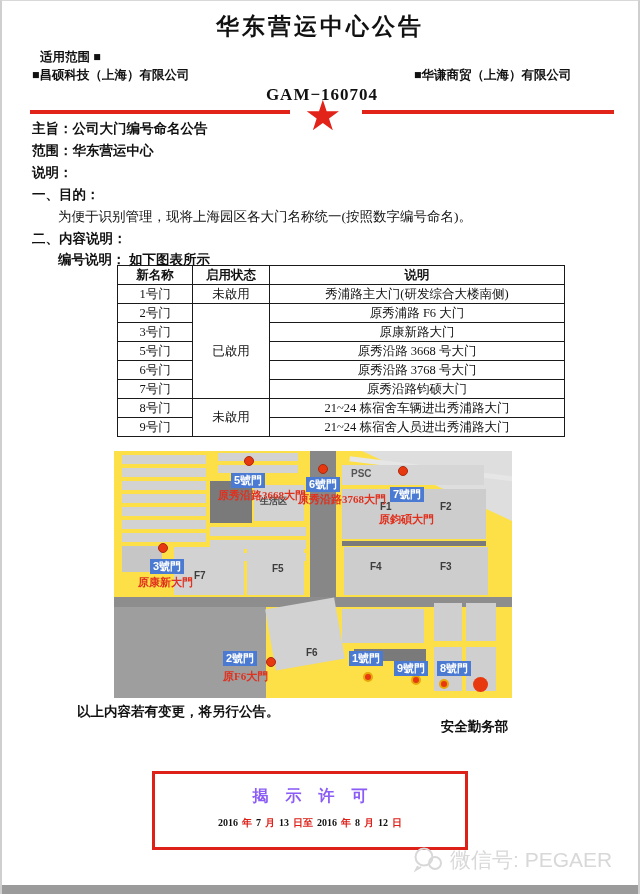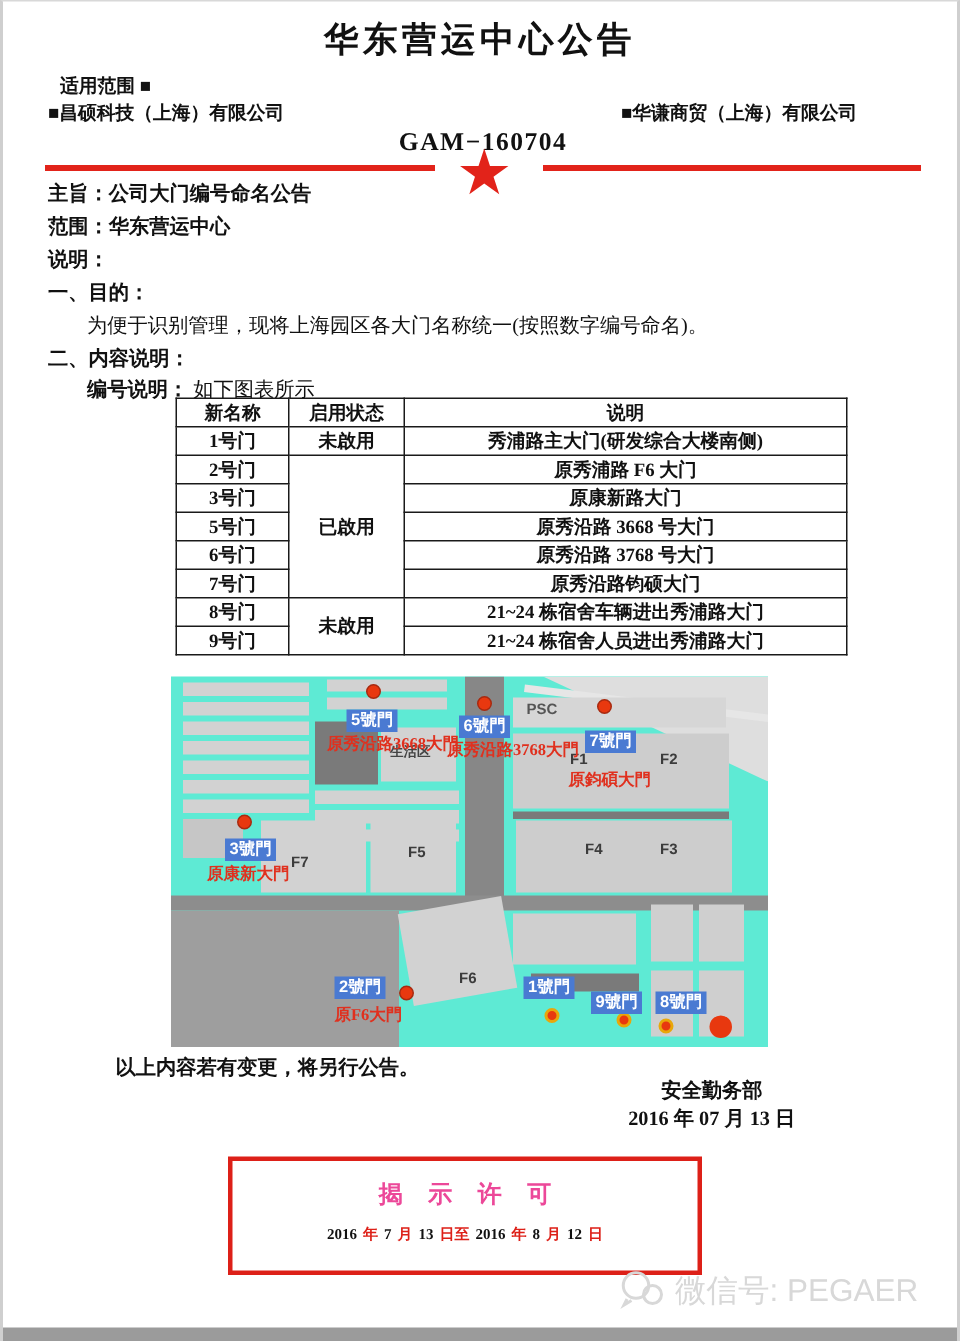--- a/index.html
+++ b/index.html
@@ -14,41 +14,41 @@
   .plain{font-weight:normal;}
   
   .doc-title{top:10px;left:0;right:0;text-align:center;font-size:23px;font-weight:bold;letter-spacing:3px;}
   .scope-line{top:48px;left:38px;font-size:12.5px;font-weight:bold;}
   .company{top:66px;font-size:12.5px;font-weight:bold;white-space:nowrap;}
   .gam{top:84px;left:225px;width:190px;text-align:center;font-size:17px;font-weight:bold;letter-spacing:1px;}
   .redseg{top:109px;height:4px;background:#e2231a;}
   .star{top:94px;left:302px;font-size:42px;line-height:42px;color:#e2231a;}
   
   .gate-table{border-collapse:collapse;table-layout:fixed;font-size:12.5px;}
-  .gate-table td,.gate-table th{border:1.6px solid #1a1a1a;text-align:center;vertical-align:middle;height:18px;padding:0 2px;font-weight:bold;}
+  .gate-table td,.gate-table th{border:1.6px solid #1a1a1a;text-align:center;vertical-align:middle;height:18px;padding:0 2px;font-weight:normal;}
   .gate-table th{font-weight:bold;}
   
-  #map{top:450px;left:112px;width:398px;height:247px;background:#5eead4;overflow:hidden;}
+  #map{top:450px;left:112px;width:398px;height:247px;background:#fde047;overflow:hidden;}
   .b{position:absolute;background:#d2d2d2;}
   .bdark{position:absolute;background:#7a7a7a;}
   .road{position:absolute;background:#878787;}
   .blabel{position:absolute;color:#3c3c3c;font-size:10px;font-weight:bold;font-family:"Liberation Sans",sans-serif;white-space:nowrap;}
   .gate{position:absolute;background:#4a7ad2;color:#fff;font-size:11px;font-weight:bold;line-height:15px;padding:0 3px;white-space:nowrap;font-family:"Liberation Sans",sans-serif;}
   .dot{position:absolute;width:10px;height:10px;border-radius:50%;background:#e8380f;border:1px solid #a82a10;box-sizing:border-box;}
   .dot.ringed{border:2px solid #e8a70a;}
   .dot.big{width:15px;height:15px;border:none;}
   .rnote{position:absolute;color:#e0301e;font-size:11px;font-weight:bold;white-space:nowrap;}
   .wedge{position:absolute;right:0;top:0;width:150px;height:70px;background:#dedede;clip-path:polygon(100% 0,0 0,100% 100%);}
   .diagroad{position:absolute;left:235px;top:16px;width:175px;height:5px;background:#e6e6e6;transform:rotate(7deg);}
   
   .foot-note{top:702px;left:75px;}
   .sign-block{top:717px;left:390px;width:165px;text-align:center;}
   .sign-date{top:736px;left:380px;width:185px;text-align:center;}
   .permit{top:770px;left:150px;width:310px;height:73px;border:3px solid #dd2018;box-sizing:content-box;}
-  .permit-title{position:absolute;top:12px;left:0;right:0;text-align:center;color:#ec4899;font-size:16px;font-weight:bold;letter-spacing:17px;padding-left:17px;}
+  .permit-title{position:absolute;top:12px;left:0;right:0;text-align:center;color:#8b5cf6;font-size:16px;font-weight:bold;letter-spacing:17px;padding-left:17px;}
   .permit-date{position:absolute;top:42px;left:0;right:0;text-align:center;font-size:10px;font-weight:bold;white-space:nowrap;}
   .permit-date span{margin:0 2px;}
   .num{color:#111;}
   .unit{color:#dd2018;}
   
   .watermark{top:845px;left:410px;display:flex;align-items:center;gap:6px;color:#d8d8d8;font-size:21px;font-family:"Liberation Sans",sans-serif;white-space:nowrap;}
   .bottom-strip{top:884px;left:0;width:640px;height:10px;background:#9b9b9b;}
 </style>
 </head>
 <body>
@@ -65,21 +65,21 @@
   <div class="abs star">★</div>
 
   <div class="abs line" style="top:119px;left:30px;">主旨：公司大门编号命名公告</div>
   <div class="abs line" style="top:141px;left:30px;">范围：华东营运中心</div>
   <div class="abs line" style="top:163px;left:30px;">说明：</div>
   <div class="abs line" style="top:185px;left:30px;">一、目的：</div>
   <div class="abs line plain" style="top:207px;left:56px;font-weight:normal;">为便于识别管理，现将上海园区各大门名称统一(按照数字编号命名)。</div>
   <div class="abs line" style="top:229px;left:30px;">二、内容说明：</div>
   <div class="abs line" style="top:250px;left:56px;">
     <span>编号说明：</span>
-    <span class="plain" style="font-weight:normal;">如下图表所示</span>
+    <span class="plain" style="font-weight:bold;">如下图表所示</span>
   </div>
 
   <table class="gate-table abs" style="top:264px;left:115px;">
     <colgroup>
         <col style="width:75px;">
         <col style="width:77px;">
         <col style="width:295px;">
       </colgroup>
     <tbody>
         <tr>
@@ -162,21 +162,21 @@
     <div class="b" style="left:228px;top:158px;width:82px;height:34px;background:#cfcfcf;"></div>
     <div class="bdark" style="left:240px;top:198px;width:72px;height:12px;"></div>
     <div class="b" style="left:320px;top:152px;width:28px;height:38px;background:#cfcfcf;"></div>
     <div class="b" style="left:352px;top:152px;width:30px;height:38px;background:#cfcfcf;"></div>
     <div class="b" style="left:320px;top:196px;width:28px;height:44px;background:#cfcfcf;"></div>
     <div class="b" style="left:352px;top:196px;width:30px;height:44px;background:#cfcfcf;"></div>
 
     <div class="blabel" style="left:237px;top:17px;color:#555;">PSC</div>
     <div class="blabel" style="left:239px;top:50px;padding-left:27px;">F1</div>
     <div class="blabel" style="left:326px;top:50px;">F2</div>
-    <div class="blabel" style="left:256px;top:110px;margin-left:20px;">F4</div>
+    <div class="blabel" style="left:256px;top:110px;">F4</div>
     <div class="blabel" style="left:326px;top:110px;">F3</div>
     <div class="blabel" style="left:158px;top:112px;">F5</div>
     <div class="blabel" style="left:80px;top:119px;">F7</div>
     <div class="blabel" style="left:192px;top:196px;">F6</div>
     <div class="blabel" style="left:146px;top:44px;font-size:9px;color:#444;">生活区</div>
 
     <div class="dot" style="left:130px;top:5px;"></div>
     <div class="dot" style="left:204px;top:13px;"></div>
     <div class="dot" style="left:284px;top:15px;"></div>
     <div class="dot" style="left:44px;top:92px;"></div>
@@ -197,21 +197,20 @@
 
     <div class="rnote" style="left:104px;top:37px;">原秀沿路3668大門</div>
     <div class="rnote" style="left:184px;top:41px;">原秀沿路3768大門</div>
     <div class="rnote" style="left:265px;top:61px;">原鈞碩大門</div>
     <div class="rnote" style="left:24px;top:124px;">原康新大門</div>
     <div class="rnote" style="left:109px;top:218px;">原F6大門</div>
   </div>
 
   <div class="abs line foot-note">以上内容若有变更，将另行公告。</div>
   <div class="abs line sign-block">安全勤务部</div>
-  <div class="abs line sign-date">2016 年 07 月 13 日</div>
 
   <div class="abs permit">
     <div class="permit-title">揭示许可</div>
     <div class="permit-date">
       <span class="num">2016</span><span class="unit">年</span><span class="num">7</span><span class="unit">月</span><span class="num">13</span><span class="unit">日至</span><span class="num">2016</span><span class="unit">年</span><span class="num">8</span><span class="unit">月</span><span class="num">12</span><span class="unit">日</span>
     </div>
   </div>
 
   <div class="abs watermark">
     <svg width="32" height="28" viewBox="0 0 32 28">

